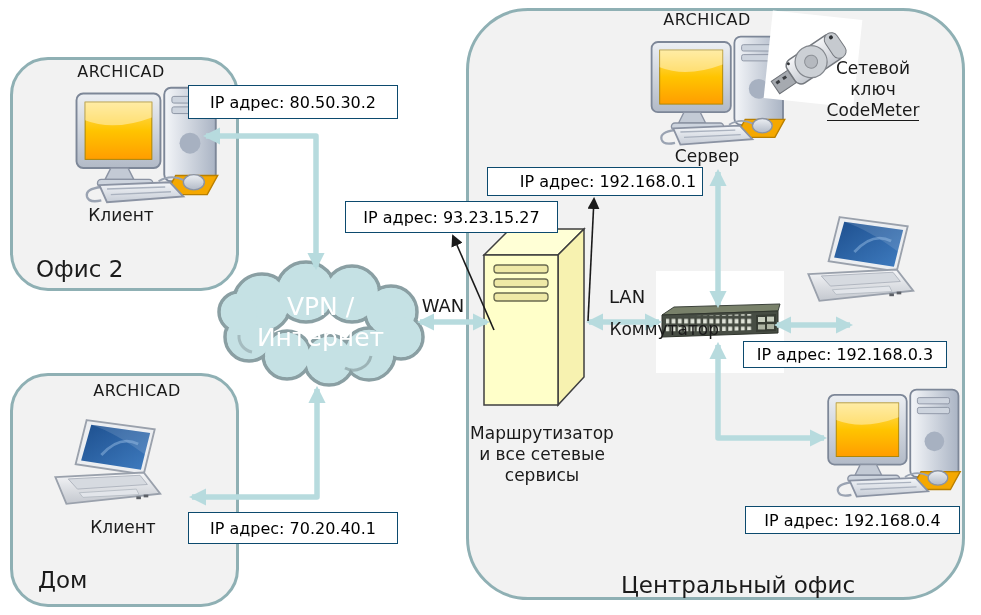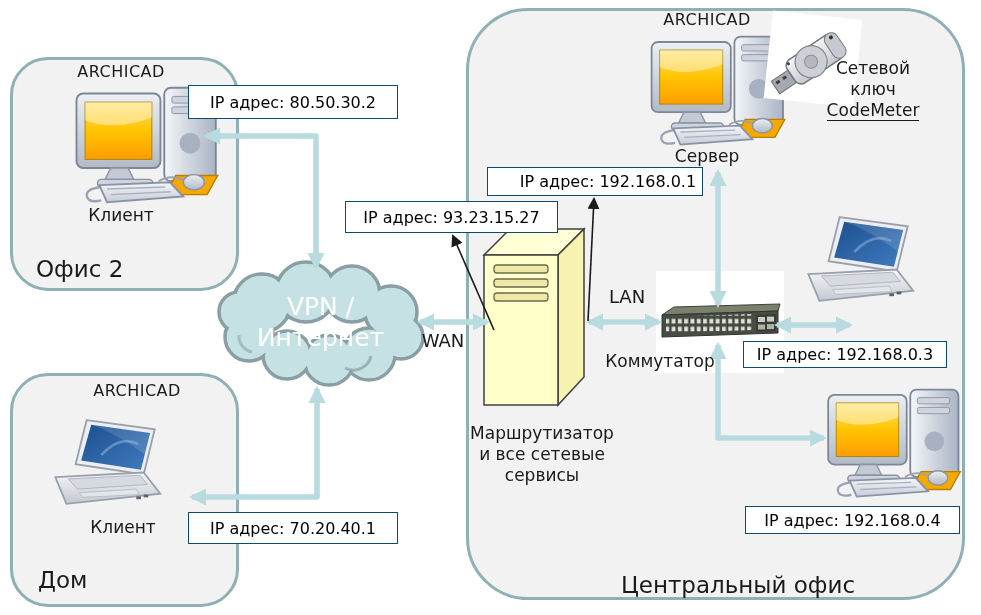--- a/index.html
+++ b/index.html
@@ -216,36 +216,36 @@
   <div class="lbl small" style="left:51px;top:62px;width:140px;letter-spacing:0.5px;">ARCHICAD</div>
   <div class="lbl mid" style="left:71px;top:205px;width:100px;">Клиент</div>
   <div class="site-name" style="left:36px;top:256px;">Офис 2</div>
   <div class="iplabel" style="left:188px;top:85px;width:210px;height:34px;">IP адрес: 80.50.30.2</div>
 
   <div class="lbl small" style="left:67px;top:381px;width:140px;letter-spacing:0.5px;">ARCHICAD</div>
   <div class="lbl mid" style="left:73px;top:517px;width:100px;">Клиент</div>
   <div class="site-name" style="left:38px;top:567px;">Дом</div>
   <div class="iplabel" style="left:188px;top:512px;width:210px;height:32px;">IP адрес: 70.20.40.1</div>
 
-  <div class="lbl wanlan" style="left:413px;top:295px;width:60px;margin-top:35px;">WAN</div>
+  <div class="lbl wanlan" style="left:413px;top:295px;width:60px;">WAN</div>
   <div class="lbl wanlan" style="left:597px;top:286px;width:60px;">LAN</div>
 
   <div class="lbl small" style="left:637px;top:10px;width:140px;letter-spacing:0.5px;">ARCHICAD</div>
   <div class="lbl mid" style="left:818px;top:58px;width:110px;line-height:21px;">
     <span class="pre">Сетевой
 ключ</span>
     <span class="cm-wavy" style="display:block;"><span class="cm-under">CodeMeter</span></span>
   </div>
   <div class="lbl mid" style="left:661px;top:146px;width:92px;">Сервер</div>
 
   <div class="iplabel" style="left:345px;top:201px;width:213px;height:32px;">IP адрес: 93.23.15.27</div>
   <div class="iplabel" style="left:487px;top:167px;width:216px;height:29px;padding-left:26px;">IP адрес: 192.168.0.1</div>
   <div class="lbl mid pre" style="left:467px;top:423px;width:150px;line-height:21px;">Маршрутизатор
 и все сетевые
 сервисы</div>
 
-  <div class="lbl mid" style="left:601px;top:351px;width:118px;">Коммутатор</div>
+  <div class="lbl mid" style="left:601px;top:319px;width:118px;text-align:right;">Коммутатор</div>
   <div class="iplabel" style="left:743px;top:341px;width:204px;height:27px;">IP адрес: 192.168.0.3</div>
   <div class="iplabel" style="left:745px;top:506px;width:215px;height:28px;">IP адрес: 192.168.0.4</div>
 
   <div class="site-name" style="left:588px;top:572px;width:300px;text-align:center;">Центральный офис</div>
 
 </div>
 
 </body></html>

